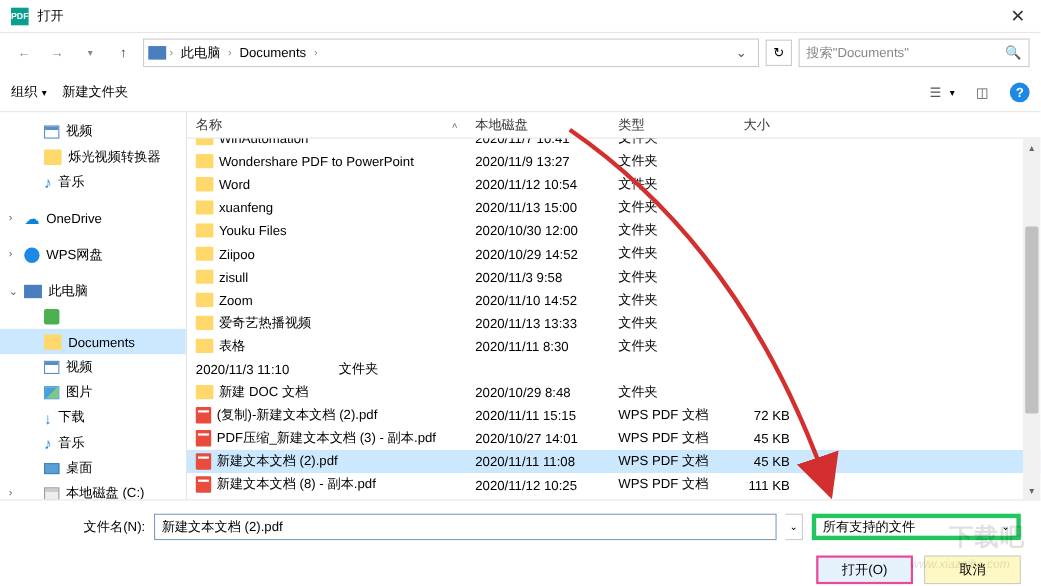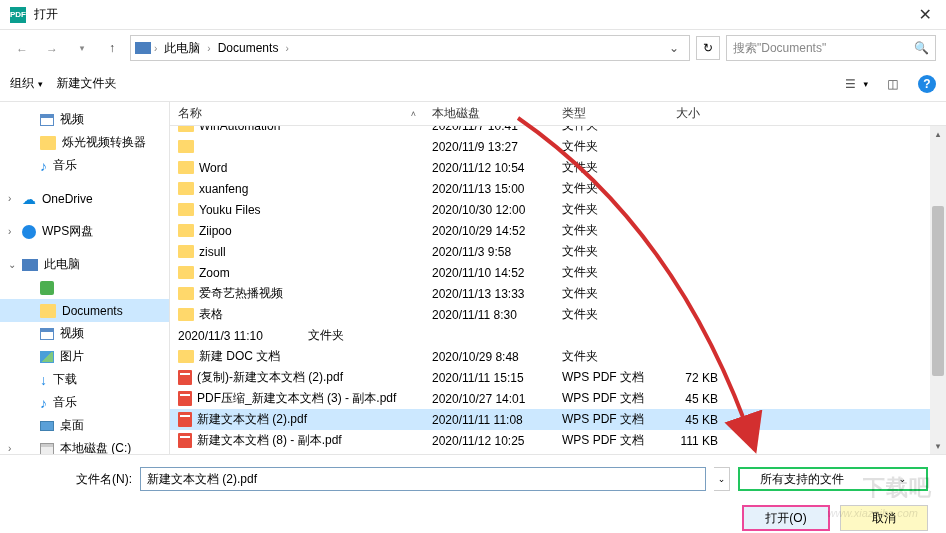--- a/index.html
+++ b/index.html
@@ -73,21 +73,21 @@
 .scrollbar-v .thumb { position: absolute; left: 2px; right: 2px; top: 80px; height: 170px; background: #c0c0c0; border-radius: 2px; }
 .scrollbar-v .arr { position: absolute; left: 0; right: 0; height: 16px; display: flex; align-items: center; justify-content: center; font-size: 9px; color: #666; }
 .scrollbar-v .arr.up { top: 0; }
 .scrollbar-v .arr.down { bottom: 0; }
 
 .footer { border-top: 1px solid #e5e5e5; padding: 12px 18px; position: relative; }
 .fn-row { display: flex; align-items: center; gap: 8px; margin-bottom: 14px; }
 .fn-label { width: 114px; text-align: right; }
 .fn-input { flex: 1; height: 24px; border: 1px solid #7a9fc0; padding: 0 6px; display: flex; align-items: center; }
 .fn-dd { width: 16px; height: 24px; border: 1px solid #ccc; border-left: none; display: flex; align-items: center; justify-content: center; font-size: 9px; }
-.filter-box { width: 190px; height: 24px; border: 2px solid #22c55e; display: flex; align-items: center; padding: 0 20px; }
+.filter-box { width: 190px; height: 24px; border: 4px solid #22c55e; display: flex; align-items: center; padding: 0 6px; }
 .filter-box .spacer { flex: 1; }
 .filter-box .dd { font-size: 9px; }
 .btn-row { display: flex; justify-content: flex-end; gap: 10px; }
 .btn { width: 88px; height: 26px; border: 1px solid #ccc; background: #fef9c3; display: flex; align-items: center; justify-content: center; }
 .btn.primary { border: 2px solid #ec4899; background: #e5f1fb; }
 
 .annotation-arrow { position: absolute; pointer-events: none; z-index: 100; }
 .watermark { position: absolute; right: 14px; bottom: 30px; font-size: 22px; color: rgba(0,0,0,0.12); font-weight: bold; pointer-events: none; letter-spacing: 1px; }
 .watermark-sub { position: absolute; right: 28px; bottom: 14px; font-size: 11px; color: rgba(0,0,0,0.12); pointer-events: none; font-style: italic; }
 </style>
@@ -223,20 +223,21 @@
             <span class="fi-folder"></span>
             <span>WinAutomation</span>
           </div>
     <div class="col col-date">2020/11/7 10:41</div>
     <div class="col col-type">文件夹</div>
     <div class="col col-size"></div>
         </div>
         <div class="file-row">
     <div class="col col-name">
             <span class="fi-folder"></span>
+            <span>Wondershare PDF to PowerPoint</span>
           </div>
     <div class="col col-date">2020/11/9 13:27</div>
     <div class="col col-type">文件夹</div>
     <div class="col col-size"></div>
         </div>
         <div class="file-row">
     <div class="col col-name">
             <span class="fi-folder"></span>
             <span>Word</span>
           </div>

